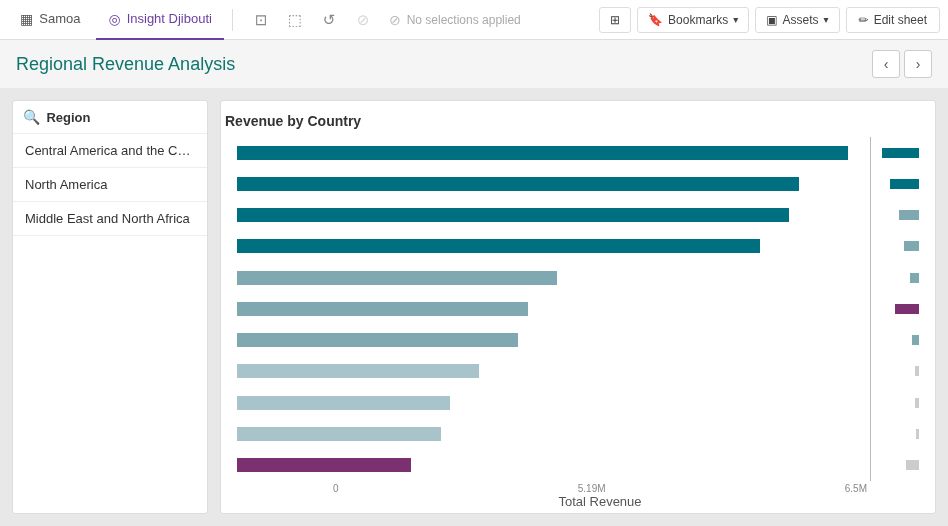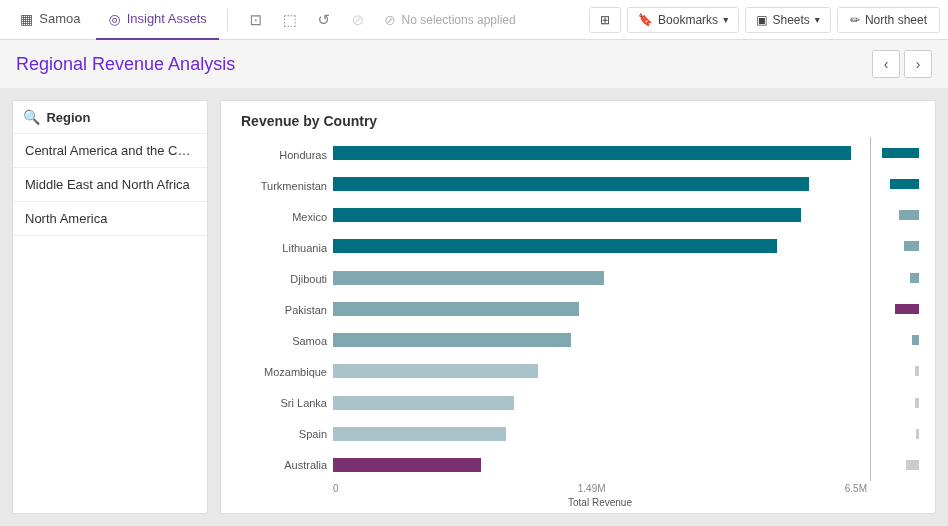--- a/index.html
+++ b/index.html
@@ -46,21 +46,21 @@
     .chevron-icon { font-size: 10px; }
 
     
     .page-content { display: flex; flex-direction: column; height: calc(526px - 40px); }
 
     
     .page-header {
       display: flex; align-items: center; justify-content: space-between;
       padding: 10px 16px; background: #f5f5f5;
     }
-    .page-title { font-size: 18px; font-weight: 400; color: #6d28d9; }
+    .page-title { font-size: 18px; font-weight: 400; color: #0f766e; }
     .page-nav { display: flex; gap: 4px; }
     .page-nav-btn {
       width: 28px; height: 28px; display: flex; align-items: center; justify-content: center;
       border: 1px solid #ccc; border-radius: 3px; cursor: pointer; background: #fff;
       color: #555; font-size: 14px;
     }
 
     
     .main-area { display: flex; flex: 1; overflow: hidden; background: #e8e8e8; padding: 12px; gap: 12px; }
 
@@ -78,40 +78,40 @@
     .sidebar-item {
       padding: 9px 12px; border-bottom: 1px solid #eee; cursor: pointer;
       font-size: 13px; color: #333; white-space: nowrap; overflow: hidden; text-overflow: ellipsis;
     }
 
     
     .chart-panel {
       flex: 1; background: #fff; border: 1px solid #ddd; border-radius: 3px;
       display: flex; flex-direction: column; overflow: hidden;
     }
-    .chart-title { font-size: 14px; font-weight: 700; padding: 12px 20px 8px; }
+    .chart-title { font-size: 14px; font-weight: 700; padding: 12px 4px 8px; }
     .chart-area { flex: 1; display: flex; flex-direction: column; padding: 0 16px 4px; position: relative; }
     .bar-label { width: 90px; text-align: right; font-size: 11px; color: #555; flex-shrink: 0; }
     .x-tick { font-size: 10px; color: #888; }
-    .x-label { text-align: left; font-size: 10px; color: #555; padding: 4px 0; }
+    .x-label { text-align: left; font-size: 13px; color: #555; padding: 4px 0; }
 
     
     .chart-body { flex: 1; display: flex; position: relative; }
   </style>
 </head>
 <body>
 
 <div class="top-nav">
   <div class="nav-tab">
     <span class="nav-tab-icon">▦</span>
     <span>Samoa</span>
   </div>
   <div class="nav-tab active">
     <span class="nav-tab-icon" style="color:#6b3fa0;">◎</span>
-    <span>Insight Assets</span>
+    <span>Insight Djibouti</span>
   </div>
 
   <div class="nav-divider"></div>
 
   <div class="nav-tools">
     <button class="tool-btn" title="Lasso">⊡</button>
     <button class="tool-btn" title="Rectangle">⬚</button>
     <button class="tool-btn" title="Rotate">↺</button>
     <button class="tool-btn disabled" title="Clear">⊘</button>
   </div>
@@ -125,26 +125,26 @@
     <div class="nav-right-btn">
       <span>⊞</span>
     </div>
     <div class="nav-right-btn">
       <span>🔖</span>
       <span>Bookmarks</span>
       <span class="chevron-icon">▾</span>
     </div>
     <div class="nav-right-btn">
       <span>▣</span>
-      <span>Sheets</span>
+      <span>Assets</span>
       <span class="chevron-icon">▾</span>
     </div>
     <div class="edit-btn">
       <span>✏</span>
-      <span>North sheet</span>
+      <span>Edit sheet</span>
     </div>
   </div>
 </div>
 
 <div class="page-content">
 
   <div class="page-header">
     <h1 class="page-title">Regional Revenue Analysis</h1>
     <div class="page-nav">
       <button class="page-nav-btn">‹</button>
@@ -154,44 +154,31 @@
 
   <div class="main-area">
 
     <div class="sidebar">
       <div class="sidebar-search">
         <span class="search-icon-sm">🔍</span>
         <span>Region</span>
       </div>
       <div class="sidebar-list">
         <div class="sidebar-item">Central America and the Cari...</div>
+        <div class="sidebar-item">North America</div>
         <div class="sidebar-item">Middle East and North Africa</div>
-        <div class="sidebar-item">North America</div>
       </div>
     </div>
 
     <div class="chart-panel">
       <div class="chart-title">Revenue by Country</div>
       <div class="chart-area">
 
         <div class="chart-body">
 
-          <div style="width:96px; display:flex; flex-direction:column; justify-content:space-around; padding-top:2px;">
-            <div class="bar-label">Honduras</div>
-            <div class="bar-label">Turkmenistan</div>
-            <div class="bar-label">Mexico</div>
-            <div class="bar-label">Lithuania</div>
-            <div class="bar-label">Djibouti</div>
-            <div class="bar-label">Pakistan</div>
-            <div class="bar-label">Samoa</div>
-            <div class="bar-label">Mozambique</div>
-            <div class="bar-label">Sri Lanka</div>
-            <div class="bar-label">Spain</div>
-            <div class="bar-label">Australia</div>
-          </div>
 
           <div style="flex:1; display:flex; flex-direction:column; justify-content:space-around; position:relative;">
             <div style="position:absolute; right:48px; top:0; bottom:0; width:1px; background:#bbb;"></div>
 
             <div id="bars-container" style="flex:1; display:flex; flex-direction:column; justify-content:space-around;">
                 <div style="display: flex; align-items: center; height: 22px;">
                   <div style="flex: 1 1 0%; height: 14px; position: relative; margin-right: 52px;">
                     <div style="width: 96.9231%; height: 100%; background: rgb(0, 111, 127);"></div>
                     <div style="position: absolute; right: 0px; top: 2px; width: 37.4px; height: 10px; background: rgb(0, 111, 127); transform: translateX(52px);"></div>
                   </div>
@@ -255,21 +242,21 @@
                     <div style="width: 27.6923%; height: 100%; background: rgb(123, 48, 112);"></div>
                     <div style="position: absolute; right: 0px; top: 2px; width: 13.2px; height: 10px; background: rgb(204, 204, 204); transform: translateX(52px);"></div>
                   </div>
                 </div>
               </div>
           </div>
         </div>
 
         <div style="display:flex; justify-content:space-between; margin-left:96px; margin-right:52px; padding-top:2px;">
           <span class="x-tick">0</span>
-          <span class="x-tick">1.49M</span>
+          <span class="x-tick">5.19M</span>
           <span class="x-tick">6.5M</span>
         </div>
         <div style="text-align:center; margin-left:96px; margin-right:52px;">
           <span class="x-label">Total Revenue</span>
         </div>
       </div>
     </div>
 
   </div>
 </div>

